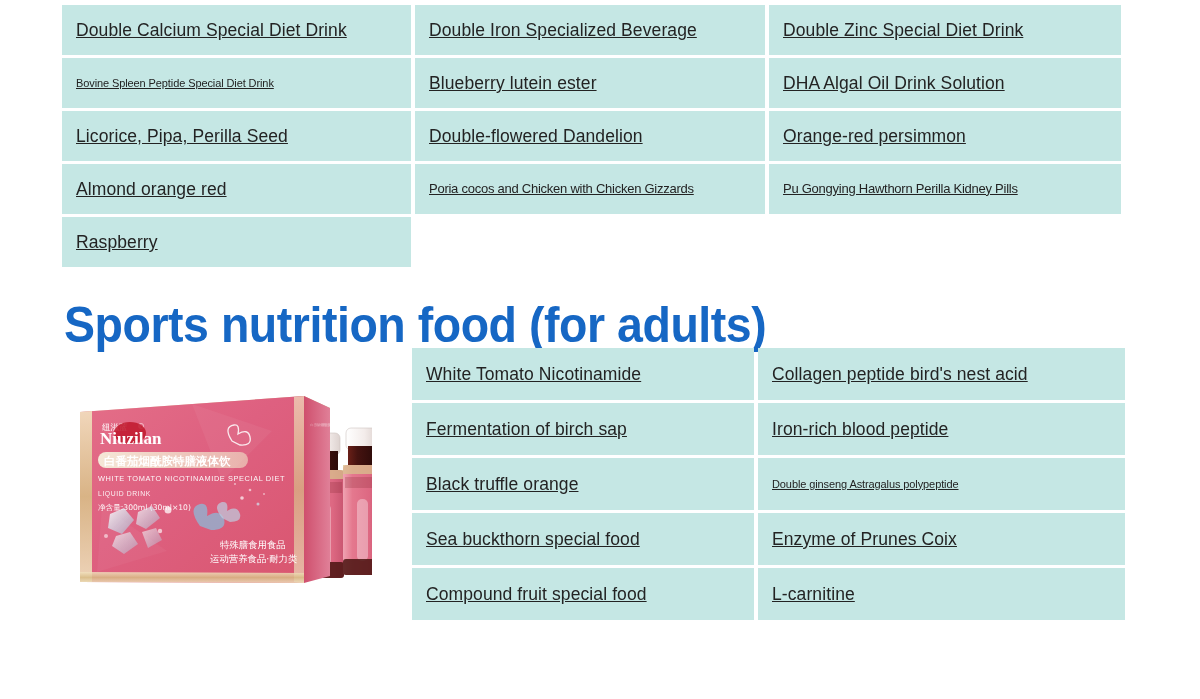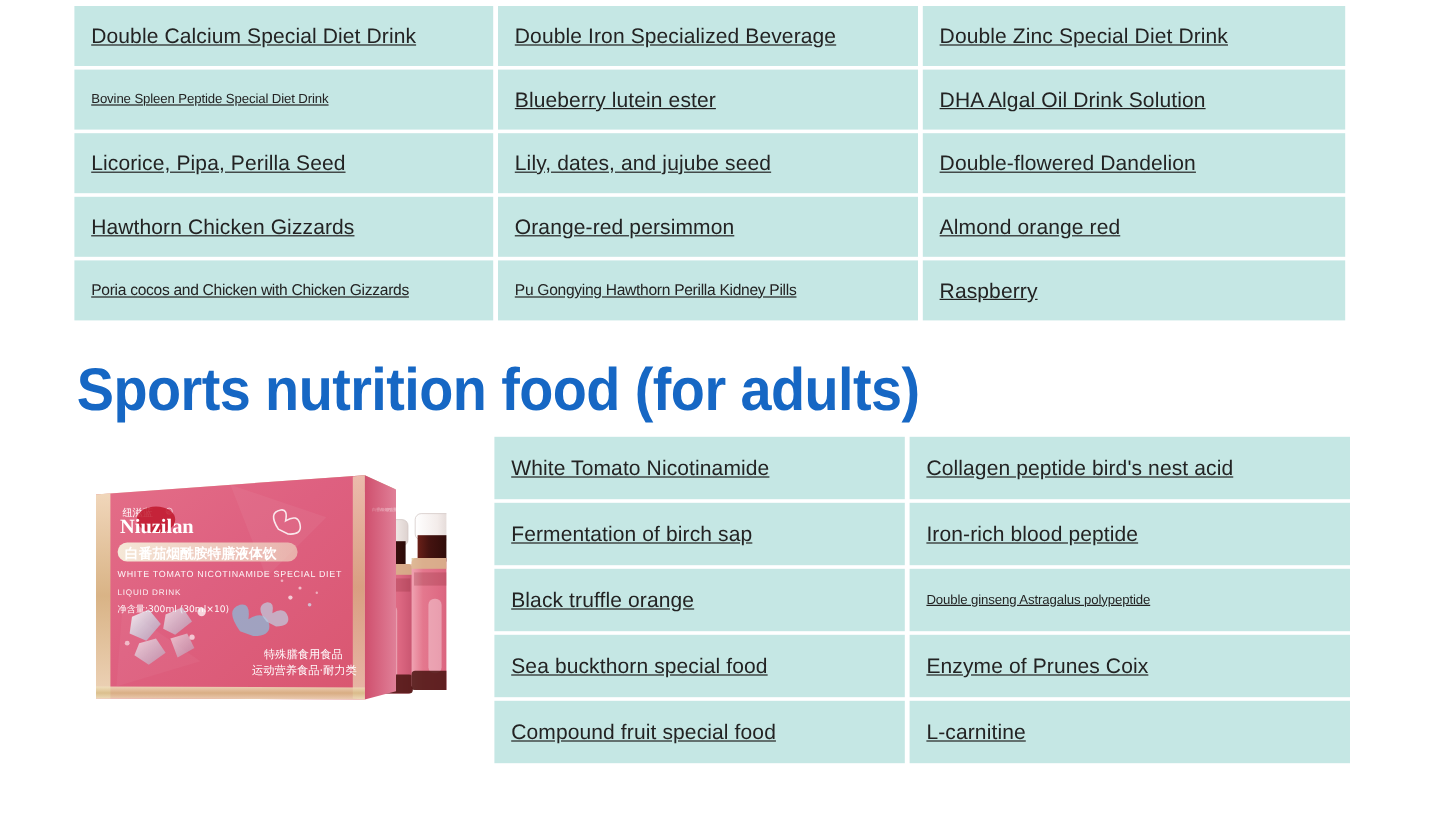--- a/index.html
+++ b/index.html
@@ -65,21 +65,21 @@
     letter-spacing: -0.5px;
     transform: scaleX(0.93);
     transform-origin: left center;
     white-space: nowrap;
     font-family: "Liberation Sans", "DejaVu Sans", sans-serif;
   }
 
   
   #bottom-grid {
     left: 412px;
-    top: 364px;
+    top: 348px;
     width: 659px;
     grid-template-columns: 342px 367px;
     grid-auto-rows: 52px;
   }
 
   
   #product-photo {
     position: absolute;
     left: 72px;
     top: 386px;
@@ -94,24 +94,22 @@
 <div class="grid" id="top-grid">
   <div class="cell">Double Calcium Special Diet Drink</div>
   <div class="cell">Double Iron Specialized Beverage</div>
   <div class="cell">Double Zinc Special Diet Drink</div>
 
   <div class="cell tight">Bovine Spleen Peptide Special Diet Drink</div>
   <div class="cell">Blueberry lutein ester</div>
   <div class="cell">DHA Algal Oil Drink Solution</div>
 
   <div class="cell">Licorice, Pipa, Perilla Seed</div>
-  <div class="cell">Lily, dates, and jujube seed</div>
   <div class="cell">Double-flowered Dandelion</div>
 
-  <div class="cell">Hawthorn Chicken Gizzards</div>
   <div class="cell">Orange-red persimmon</div>
   <div class="cell">Almond orange red</div>
 
   <div class="cell tighter">Poria cocos and Chicken with Chicken Gizzards</div>
   <div class="cell tighter">Pu Gongying Hawthorn Perilla Kidney Pills</div>
   <div class="cell">Raspberry</div>
 </div>
 
 <div id="section-heading">Sports nutrition food (for adults)</div>
 

